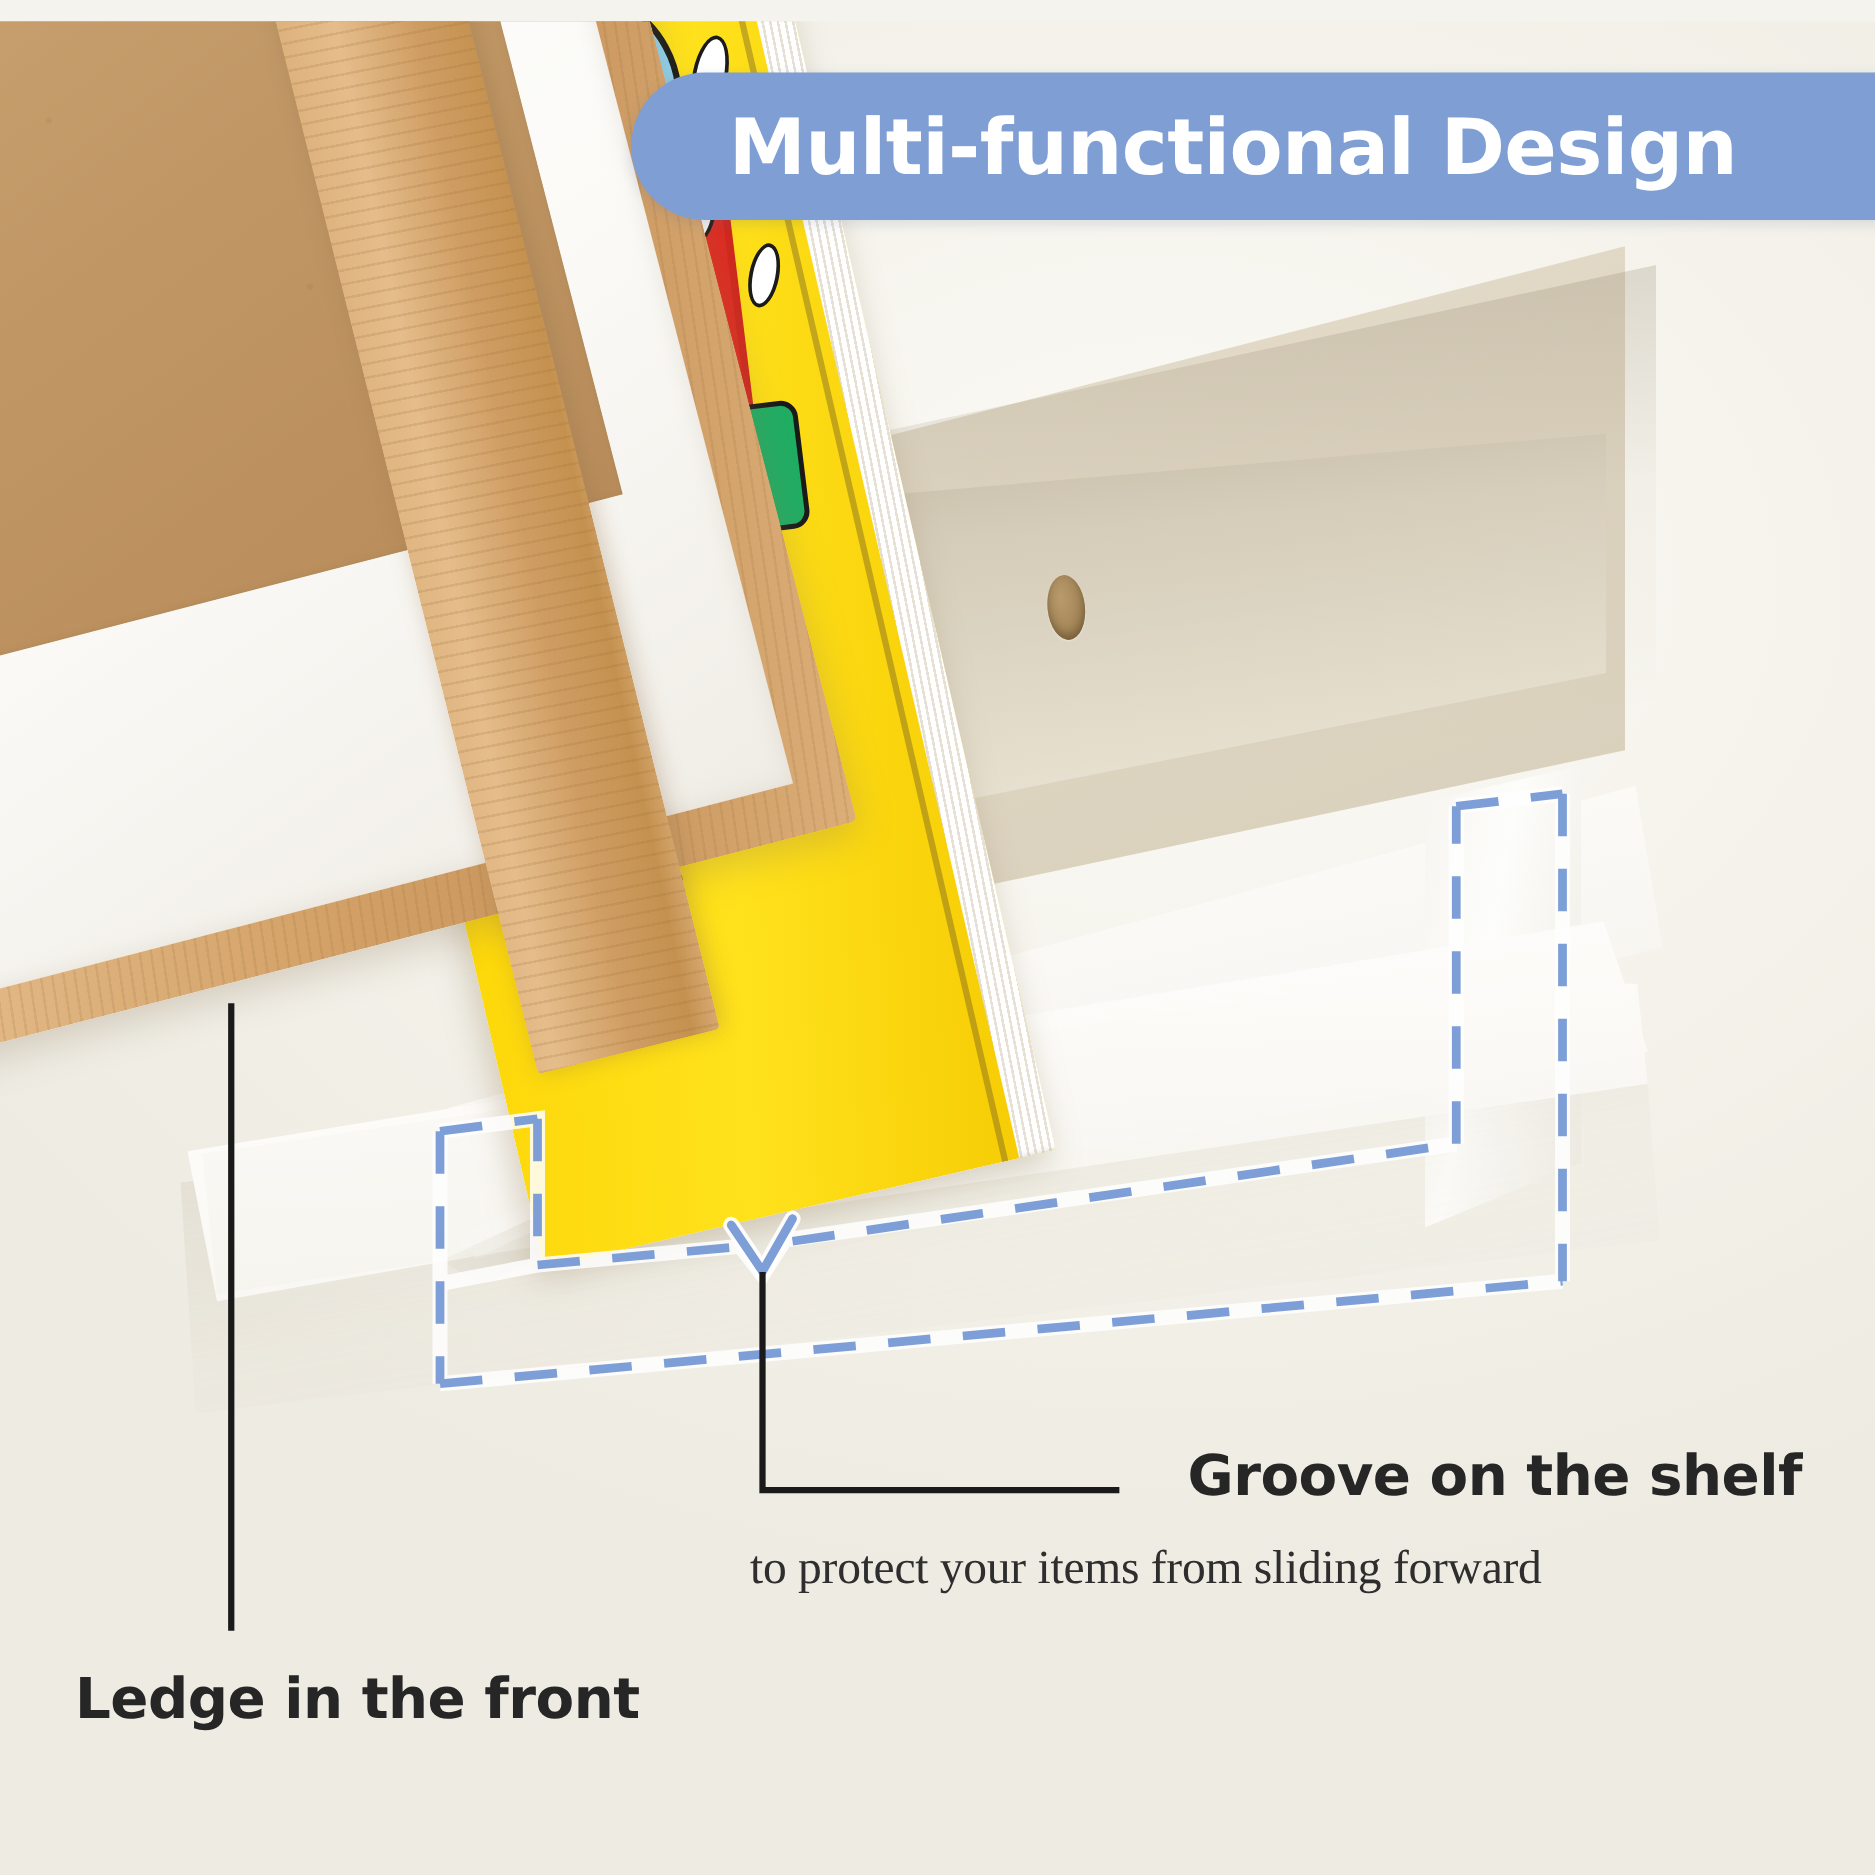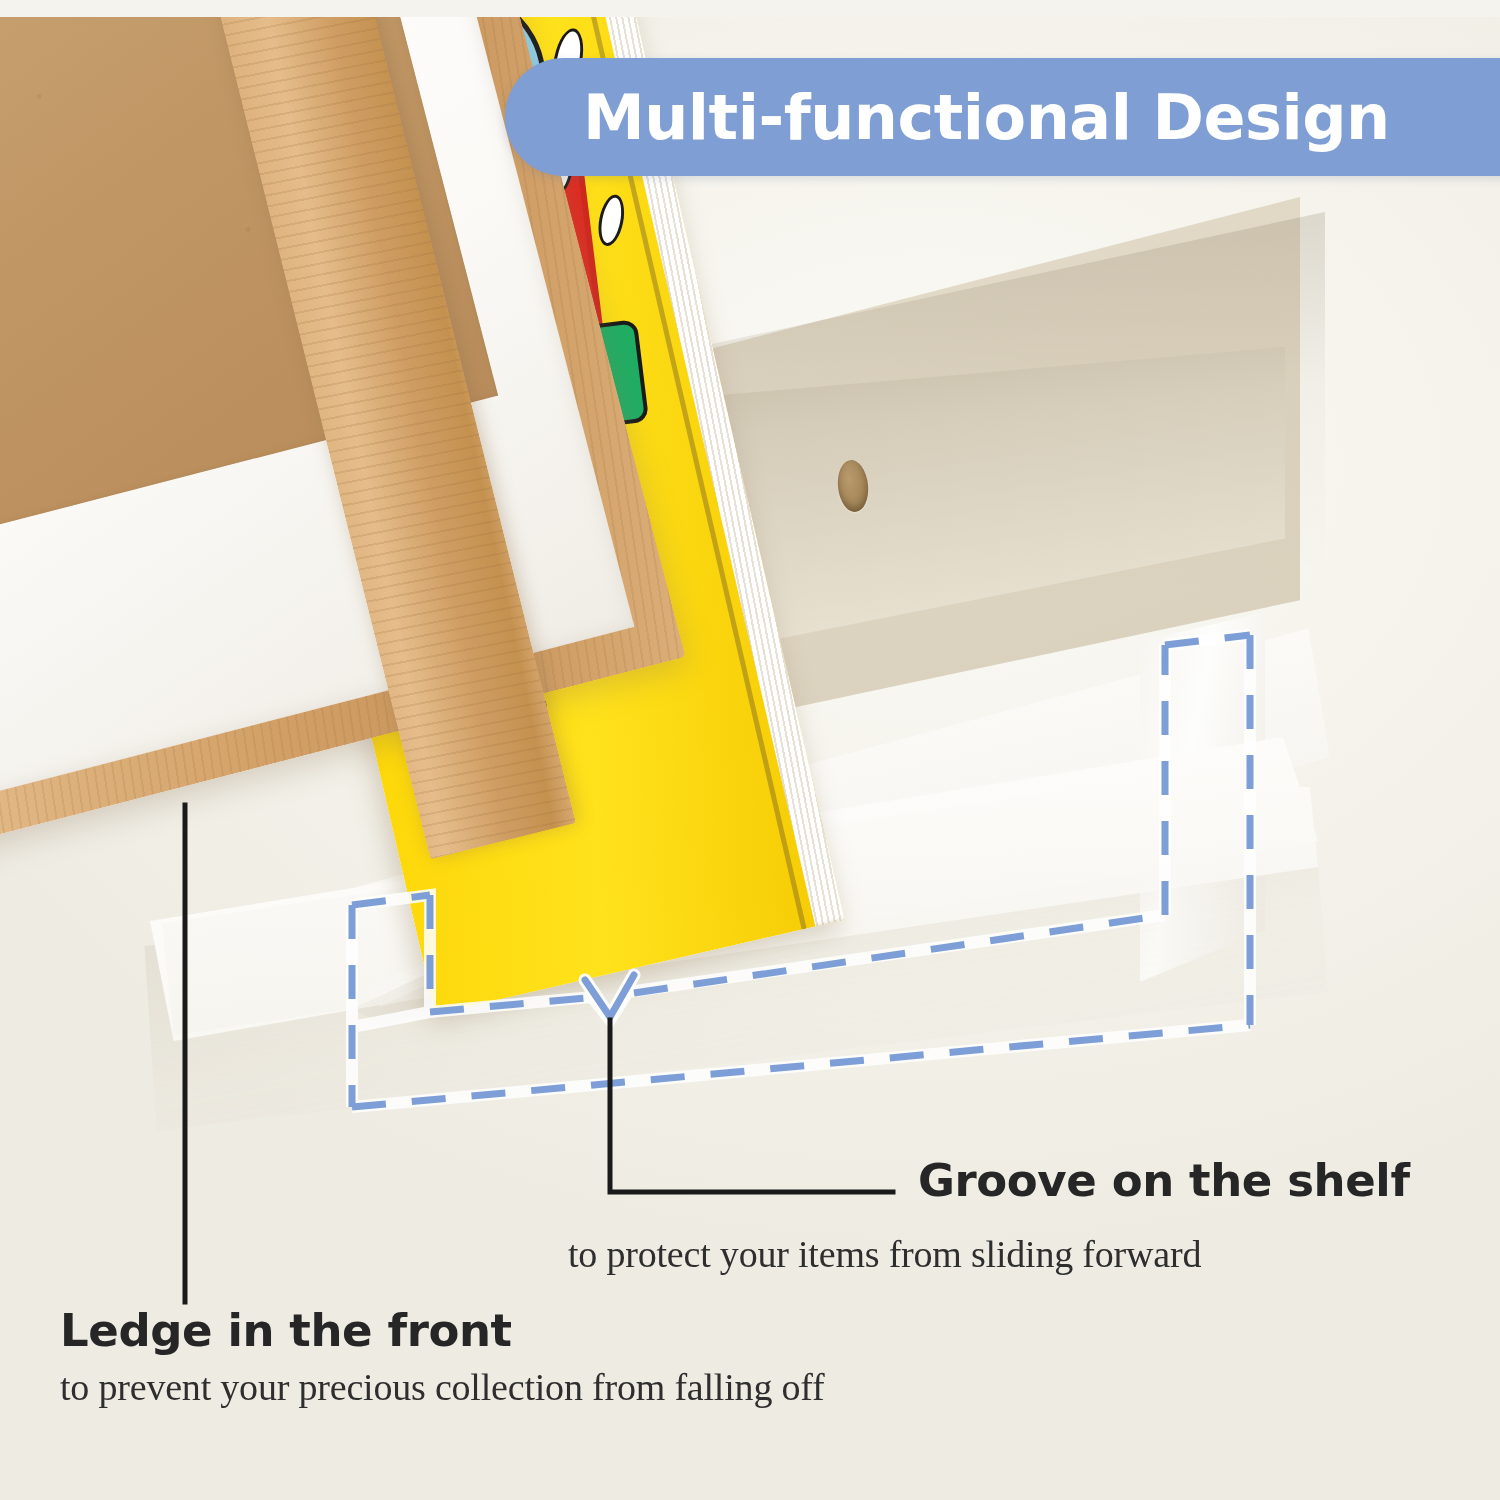--- a/index.html
+++ b/index.html
@@ -293,23 +293,23 @@
   .anno .title{
     font-size:45px;font-weight:bold;color:#262626;
     letter-spacing:-0.4px;line-height:1.05;white-space:nowrap;
     font-family:"DejaVu Sans", sans-serif;
   }
   .anno .sub{
     font-size:38px;font-weight:normal;color:#2e2e2e;
     letter-spacing:-0.2px;line-height:1.12;white-space:nowrap;margin-top:12px;
     font-family:Liberation Serif, serif;
   }
-  .anno-groove{left:918px;top:1140px;}
+  .anno-groove{left:950px;top:1140px;}
   .anno-groove .sub{position:absolute;left:-350px;top:64px;}
-  .anno-ledge{left:60px;top:1290px;}
+  .anno-ledge{left:60px;top:1318px;}
 </style>
 </head>
 <body>
 
 <div class="stage">
 
   <div class="photo">
 
     <div class="wall"></div>
 
@@ -434,16 +434,15 @@
     <span class="banner-text">Multi-functional Design</span>
   </div>
 
   <div class="anno anno-groove">
     <div class="title">Groove on the shelf</div>
     <div class="sub">to protect your items from sliding forward</div>
   </div>
 
   <div class="anno anno-ledge">
     <div class="title">Ledge in the front</div>
-    <div class="sub">to prevent your precious collection from falling off</div>
   </div>
 
 </div>
 
 </body></html>

